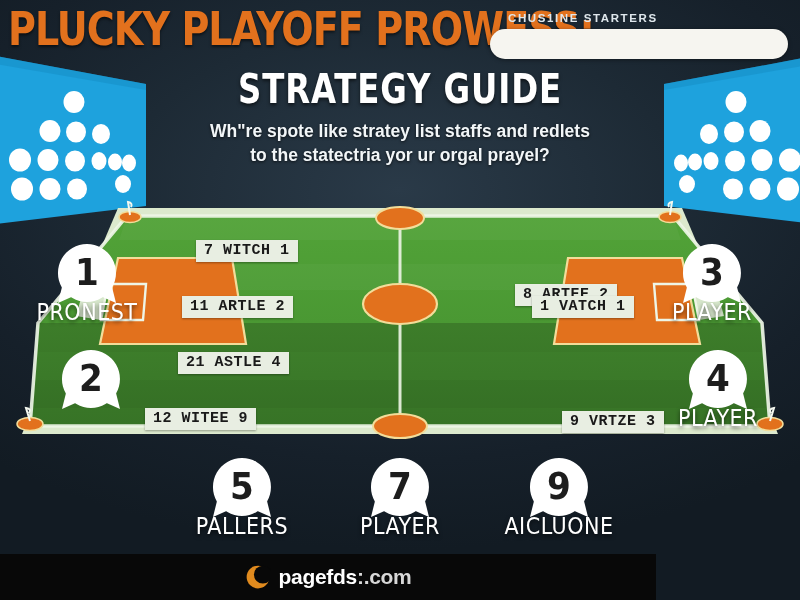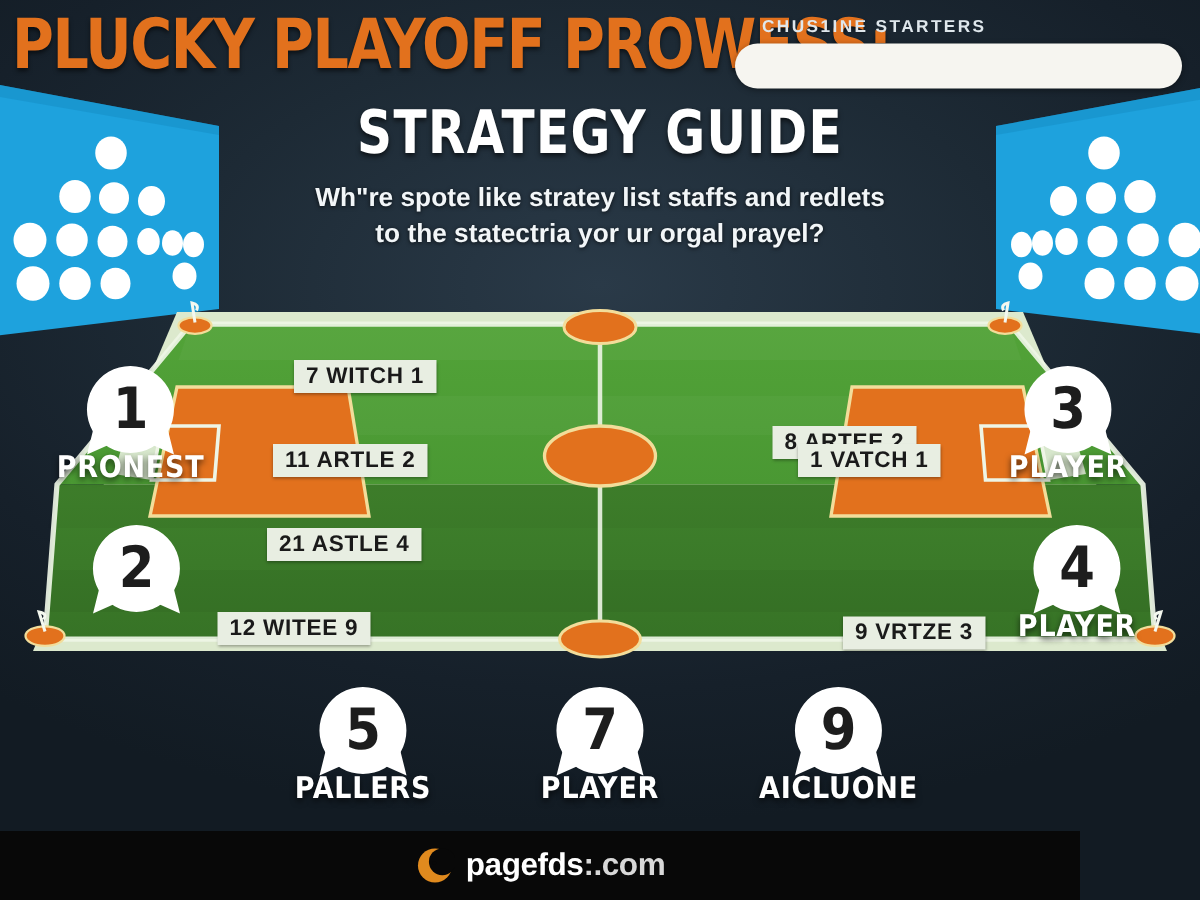--- a/index.html
+++ b/index.html
@@ -122,21 +122,21 @@
     height: 260px;
     z-index: 2;
   }
   .pitch-wrap svg { display: block; }
 
   
   .chip {
     position: absolute;
     background: #e8eee2;
     color: #1a1a1a;
-    font-family: Liberation Sans, sans-serif;
+    font-family: Liberation Mono, monospace;
     font-weight: bold;
     font-size: 15px;
     letter-spacing: 0.5px;
     padding: 2px 8px 3px;
     white-space: nowrap;
     box-shadow: 0 1px 2px rgba(0,0,0,0.35);
     z-index: 5;
   }
 
   
@@ -161,36 +161,36 @@
     display: flex;
     align-items: center;
     justify-content: center;
     font-family: "Liberation Sans Narrow", "DejaVu Sans Condensed", "Liberation Sans", sans-serif;
     font-weight: bold;
     font-size: 38px;
     color: #1d1d1d;
   }
   .badge-text {
     font-family: "Liberation Sans Narrow", "DejaVu Sans Condensed", "Liberation Sans", sans-serif;
-    font-weight: bold;
-    font-size: 20px;
+    font-weight: normal;
+    font-size: 23px;
     letter-spacing: 0.5px;
     color: #ffffff;
     text-transform: uppercase;
     text-shadow: 0 2px 4px rgba(0,0,0,0.65);
     margin-top: -6px;
     white-space: nowrap;
   }
 
   
   .footer {
     position: absolute;
     left: 0;
     bottom: 0;
-    width: 720px;
+    width: 656px;
     height: 46px;
     background: #080808;
     display: flex;
     align-items: center;
     justify-content: center;
     gap: 8px;
     z-index: 9;
   }
   .footer-logo { width: 26px; height: 26px; }
   .footer-text {

